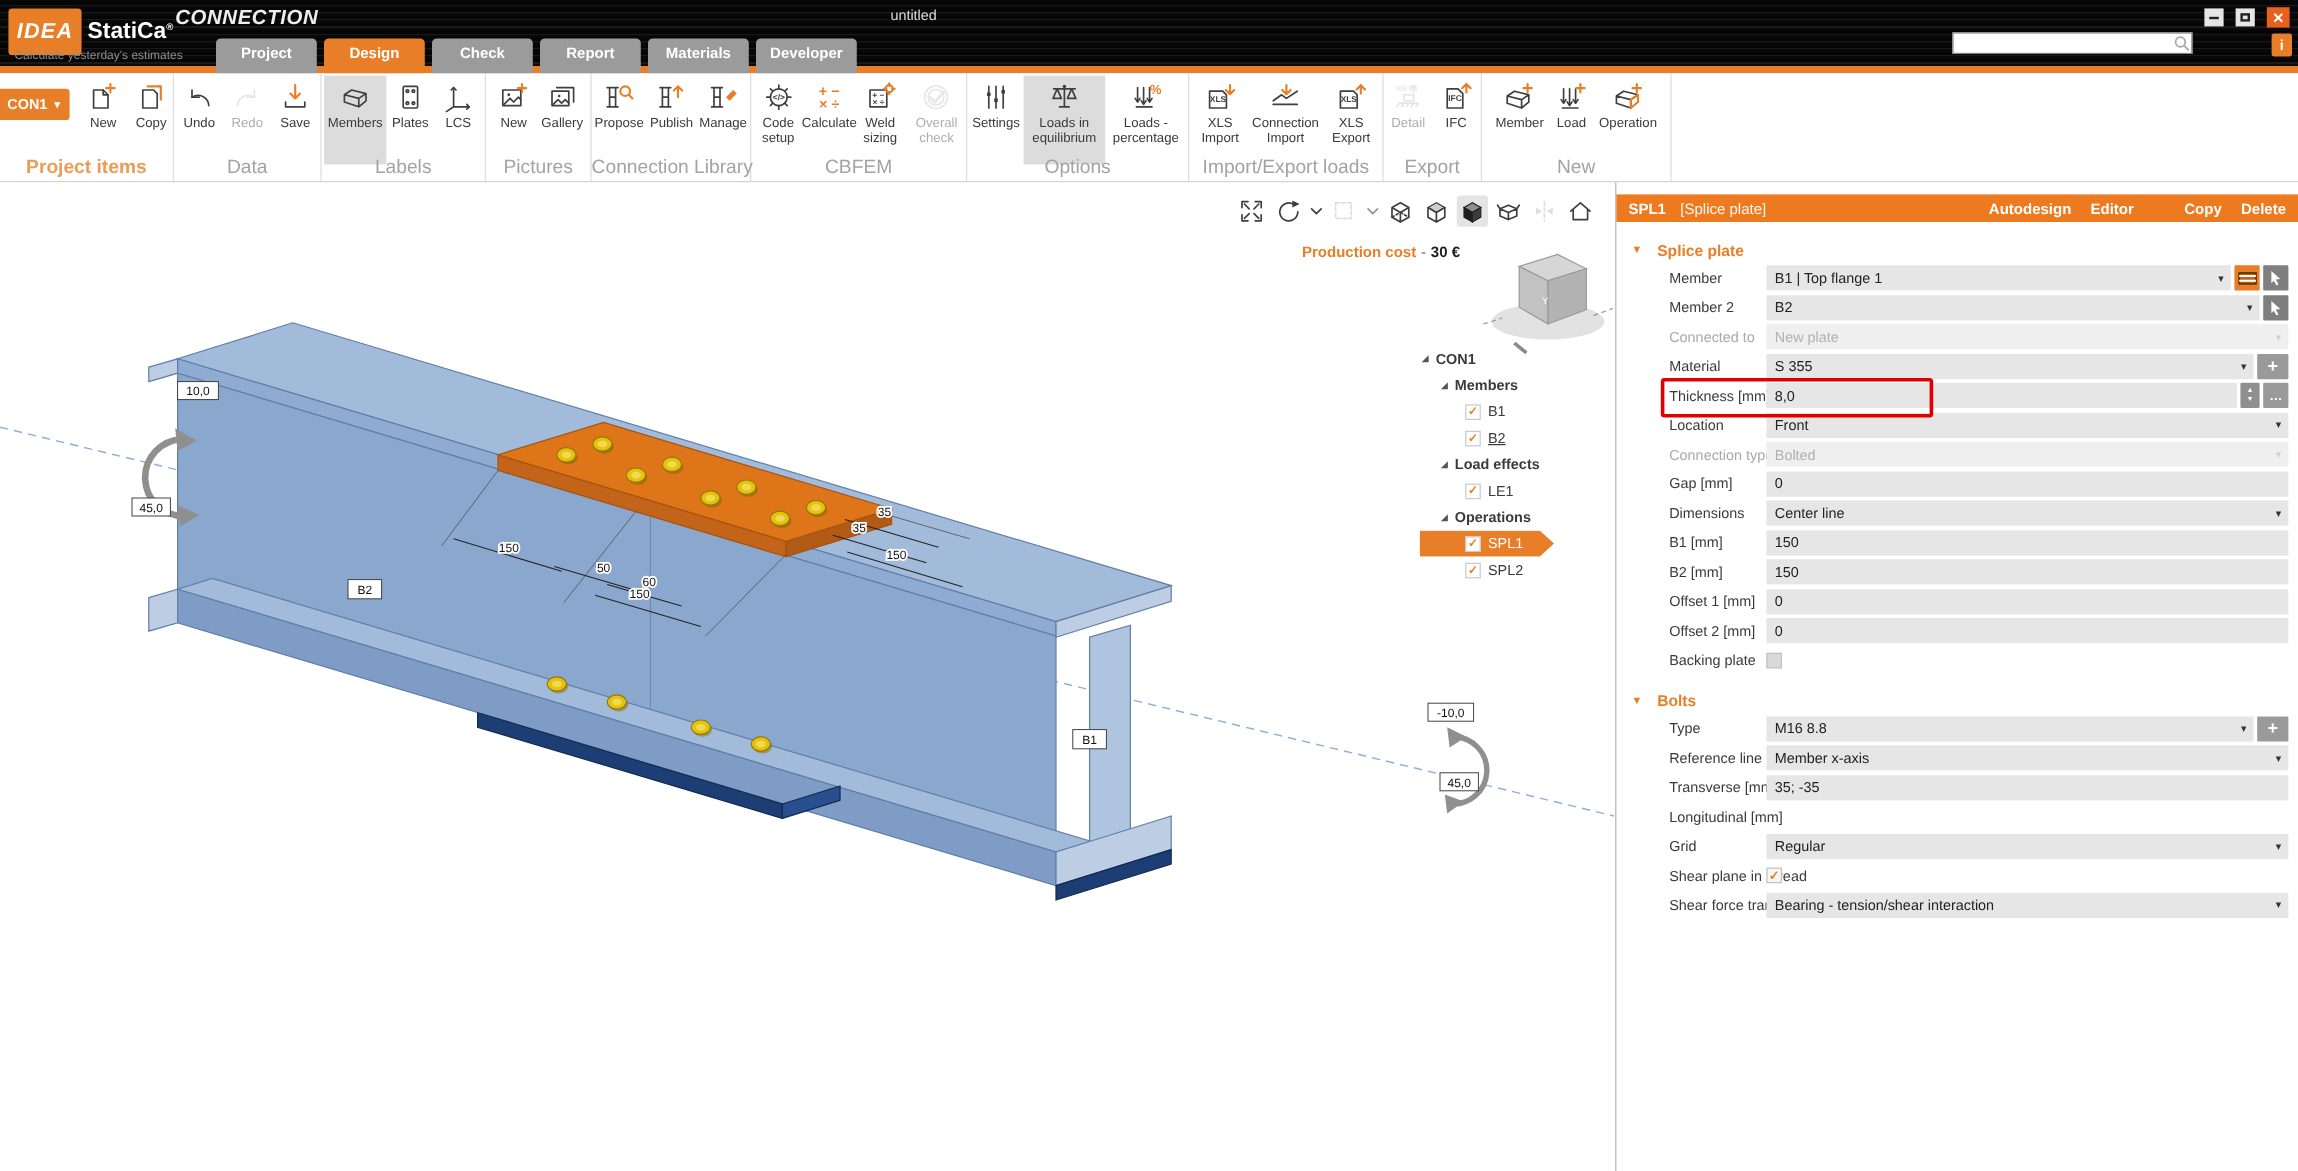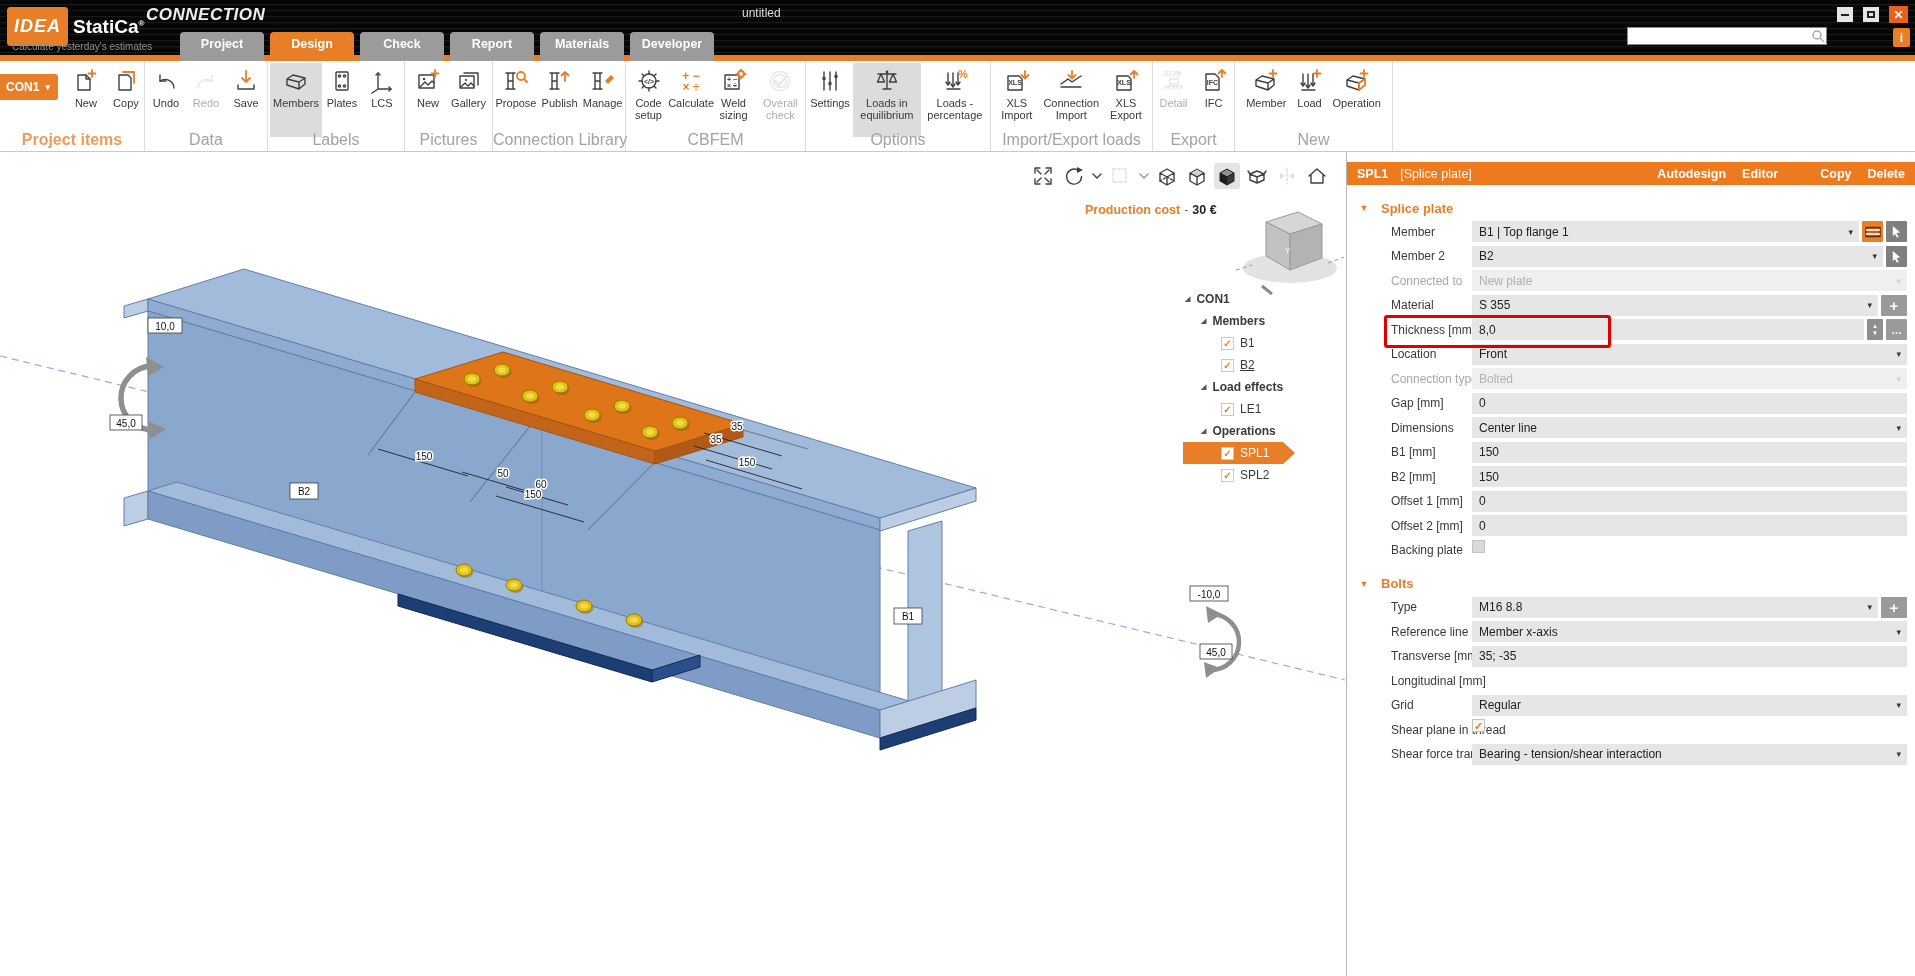--- a/index.html
+++ b/index.html
@@ -98,21 +98,21 @@
   #ph-id{font-weight:bold}
   #ph-type{margin-left:12px;opacity:.95}
   #ph-actions{margin-left:auto;display:flex;gap:16px;font-weight:bold}
   #ph-actions .act-gap{margin-left:26px}
   .ptitle{display:flex;align-items:center;height:18px;margin:14px 0 4px 0}
   .ptitle .sarrow{color:var(--accent);font-size:9px;width:34px;text-align:center}
   .ptitle .stext{color:var(--accent);font-weight:bold;font-size:13px}
   .prow{height:21px;margin-bottom:3.5px;display:flex;align-items:center}
   .plabel{width:125px;padding-left:44px;font-size:12px;color:#3a3a3a;white-space:nowrap}
   .plabel.dis{color:#a8a8a8}
-  .pctrl{flex:1;display:flex;align-items:flex-start;height:21px;margin-right:8px;gap:3px}
+  .pctrl{flex:1;display:flex;align-items:center;height:21px;margin-right:8px;gap:3px}
   .pfield{flex:1;background:#e6e6e6;height:21px;display:flex;align-items:center;padding:0 3px 0 7px;font-size:12px;color:#222}
   .pfield .pval{flex:1;white-space:nowrap;overflow:hidden}
   .pfield .parr{font-size:9px;color:#333;padding-right:3px}
   .pfield.dis{background:#efefef;color:#b0b0b0}
   .pfield.dis .parr{color:#d0d0d0}
   .sidebtn{width:21px;height:21px;flex:0 0 21px;display:flex;align-items:center;justify-content:center;border-radius:1px}
   .btn-orange{background:var(--accent)}
   .btn-cursor{background:#7f7f7f}
   .btn-plus{background:#9a9a9a;color:#fff;font-size:15px;font-weight:bold;width:26px;flex-basis:26px}
   .btn-spin{background:#8f8f8f;width:16px;flex-basis:16px;flex-direction:column;color:#fff;font-size:6px;line-height:7px}

